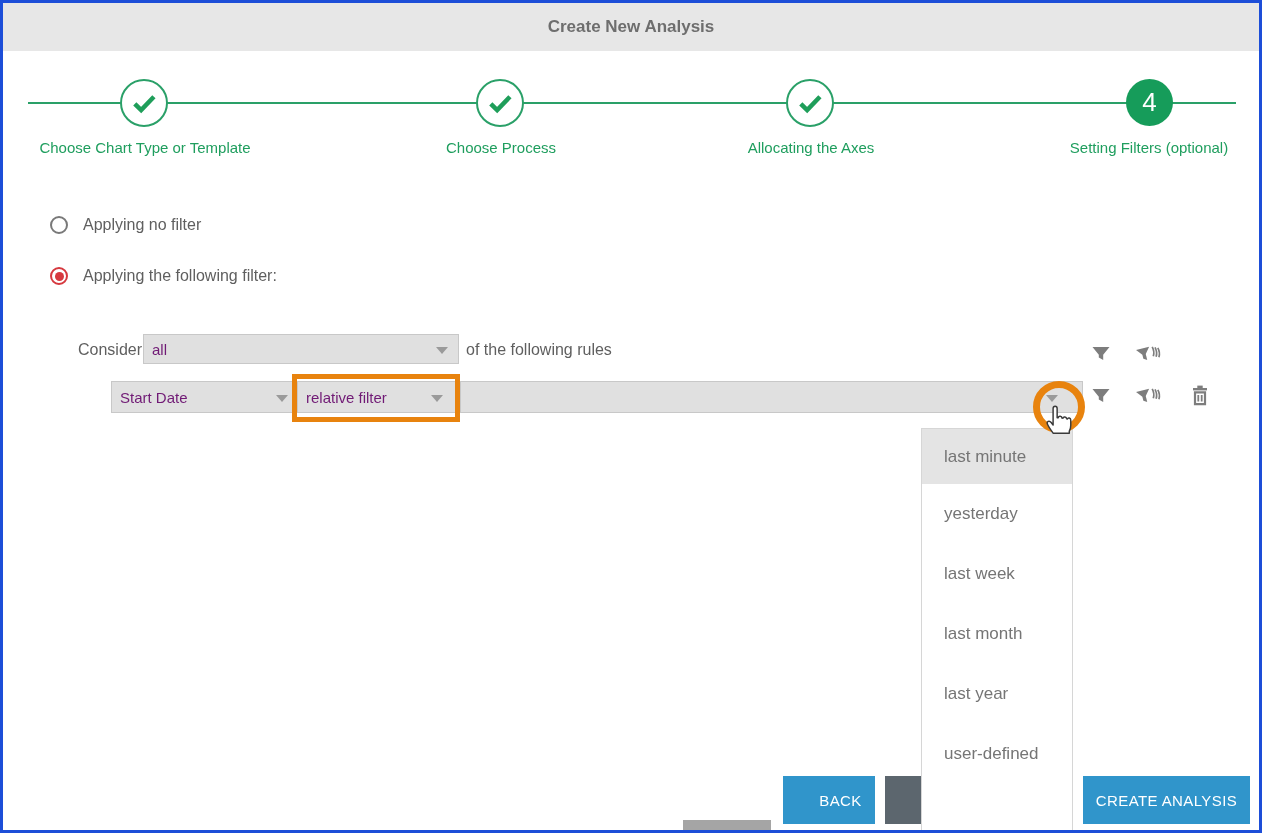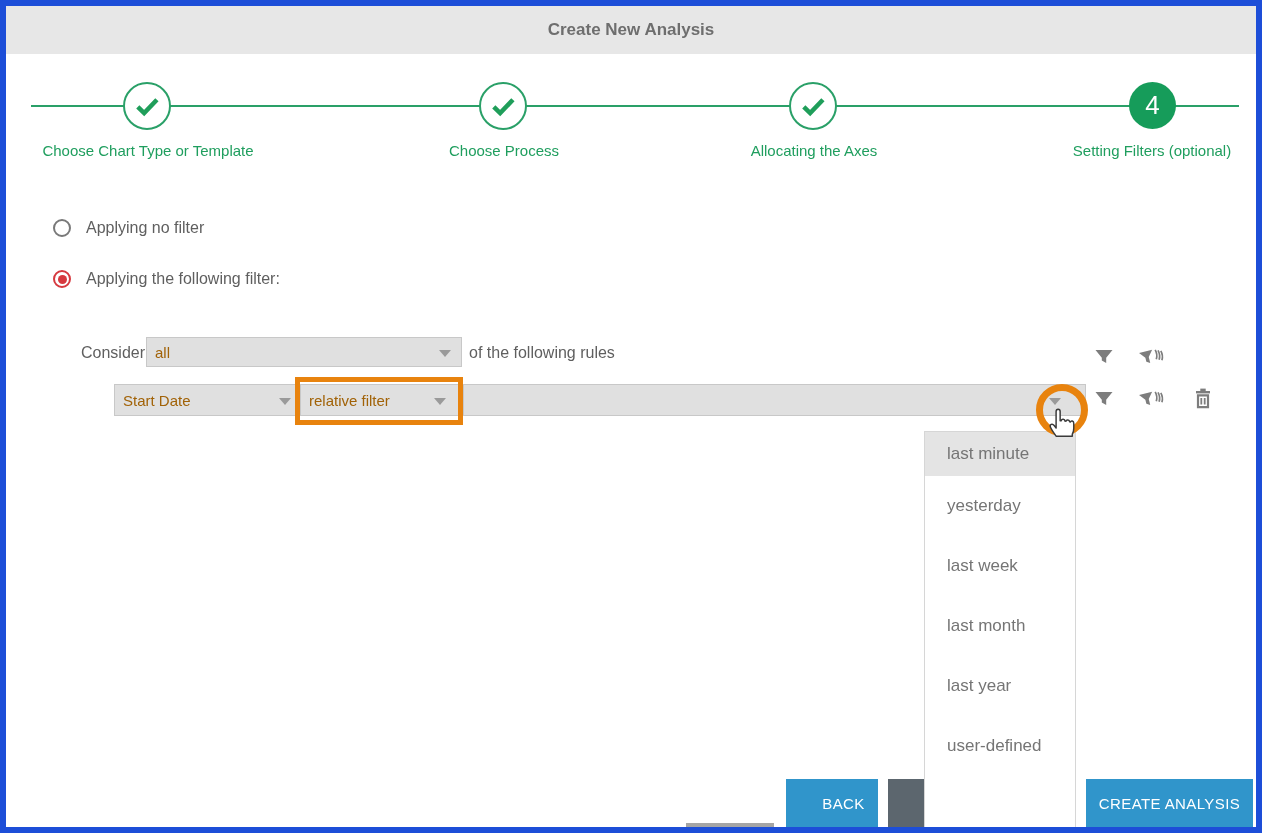--- a/index.html
+++ b/index.html
@@ -1,20 +1,20 @@
 <!DOCTYPE html>
 <html><head>
 <meta charset="utf-8">
 <style>
   * { margin:0; padding:0; box-sizing:border-box; }
   html,body { background:#fff; }
   body { font-family:"Liberation Sans", sans-serif; }
   .app {
     position:relative; width:1262px; height:833px; background:#fff;
-    border:6px solid #1d4ed8; overflow:hidden;
+    border:3px solid #1d4ed8; overflow:hidden;
   }
   .titlebar {
     position:absolute; left:0; top:0; width:100%; height:48px;
     background:#e7e7e7; display:flex; align-items:center; justify-content:center;
   }
   .titlebar .t { font-size:17px; font-weight:bold; color:#6e6e6e; }
 
   
   .step-line { position:absolute; left:25px; top:99px; width:1208px; height:2px; background:#2aa068; }
   .step-circle {
@@ -33,21 +33,21 @@
   .radio-outer { width:18px; height:18px; border-radius:50%; border:2px solid #797979; background:#fff;
     display:flex; align-items:center; justify-content:center; flex:0 0 auto; }
   .radio-outer.sel { border-color:#d6393f; }
   .radio-dot { width:9px; height:9px; border-radius:50%; background:#d6393f; }
   .radio-label { font-size:16px; color:#5f5f5f; white-space:nowrap; }
 
   
   .lbl { position:absolute; font-size:16px; color:#5f5f5f; white-space:nowrap; }
   .gsel {
     position:absolute; height:30px; background:#e0e0e0; border:1px solid #c8c8c8;
-    display:flex; align-items:center; font-size:15px; color:#a16207;
+    display:flex; align-items:center; font-size:15px; color:#701a75;
     padding:0 8px; white-space:nowrap;
   }
   .gsel .caret { position:absolute; width:0; height:0;
     border-left:6px solid transparent; border-right:6px solid transparent;
     border-top:7px solid #9a9a9a; }
 
   .iconbtn { position:absolute; width:26px; height:26px; display:flex; align-items:center; justify-content:center; cursor:pointer; }
 
   
   .orange-box { position:absolute; left:289px; top:371px; width:168px; height:48px;
@@ -56,21 +56,21 @@
     border-radius:50%; border:7px solid #e8830e; z-index:10; pointer-events:none; }
   .hand-cursor { position:absolute; left:1042px; top:398px; z-index:11; pointer-events:none; }
 
   
   .panel {
     position:absolute; left:918px; top:425px; width:152px; height:405px;
     background:#fff; border:1px solid #d6d6d6; border-bottom:none; z-index:5;
   }
   .panel .item { height:60px; display:flex; align-items:center; padding-left:22px;
     font-size:17px; color:#757575; cursor:pointer; }
-  .panel .item.hl { height:44px; background:#e4e4e4; }
+  .panel .item.hl { height:55px; background:#e4e4e4; }
 
   
   .btn { position:absolute; top:773px; height:48px; border:none; color:#fff;
     font-size:15px; font-family:"Liberation Sans", sans-serif; letter-spacing:.4px;
     display:flex; align-items:center; justify-content:center; cursor:pointer; }
   .btn.gray { background:#a5a5a5;margin-top:44px; }
   .btn.blue { background:#3095cb; }
   .btn.dark { background:#5c666e; z-index:1; }
 </style>
 </head>

